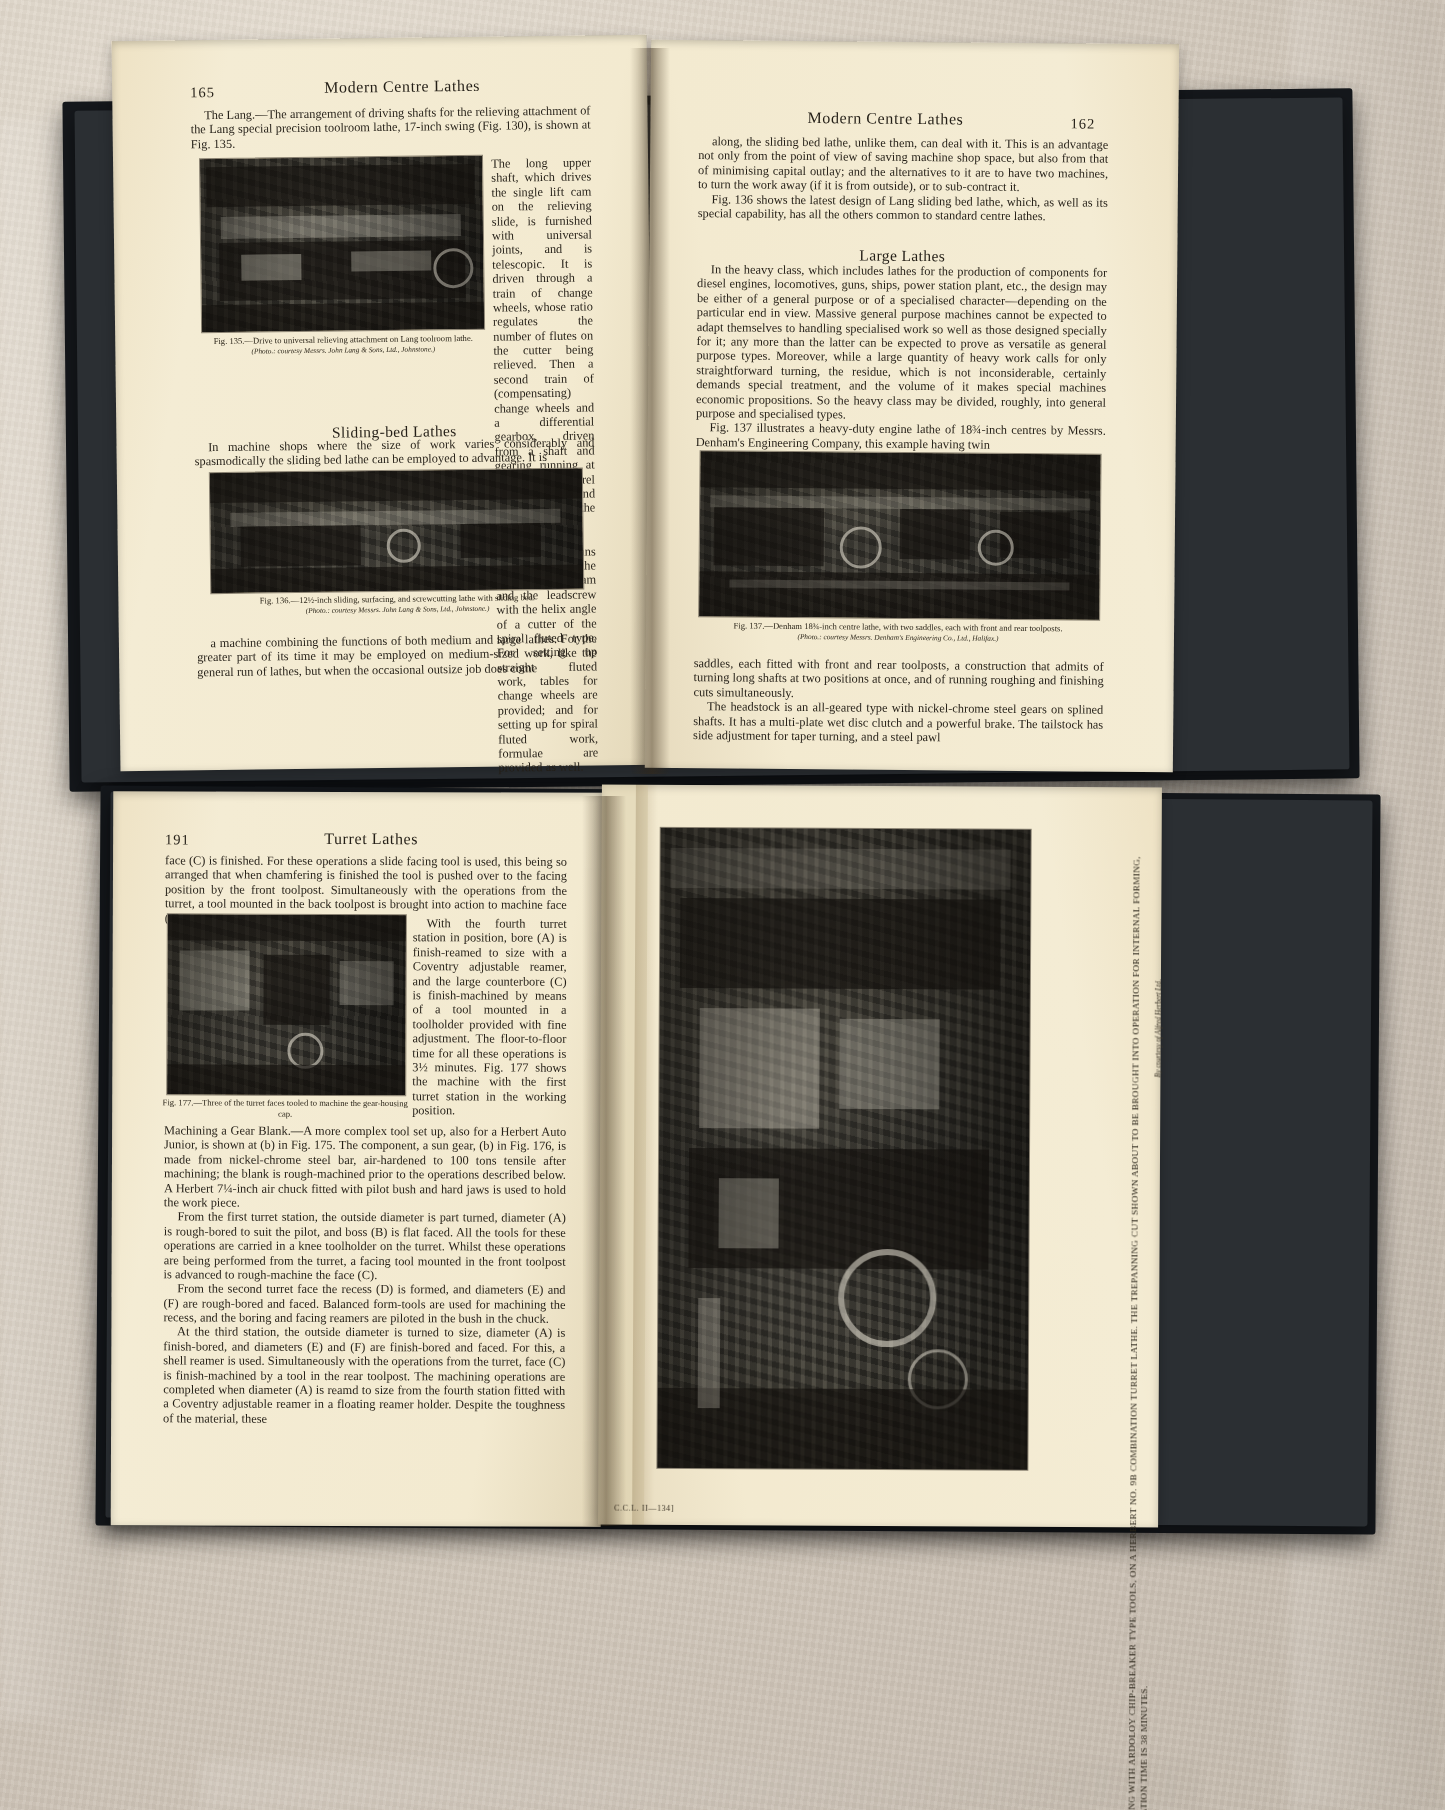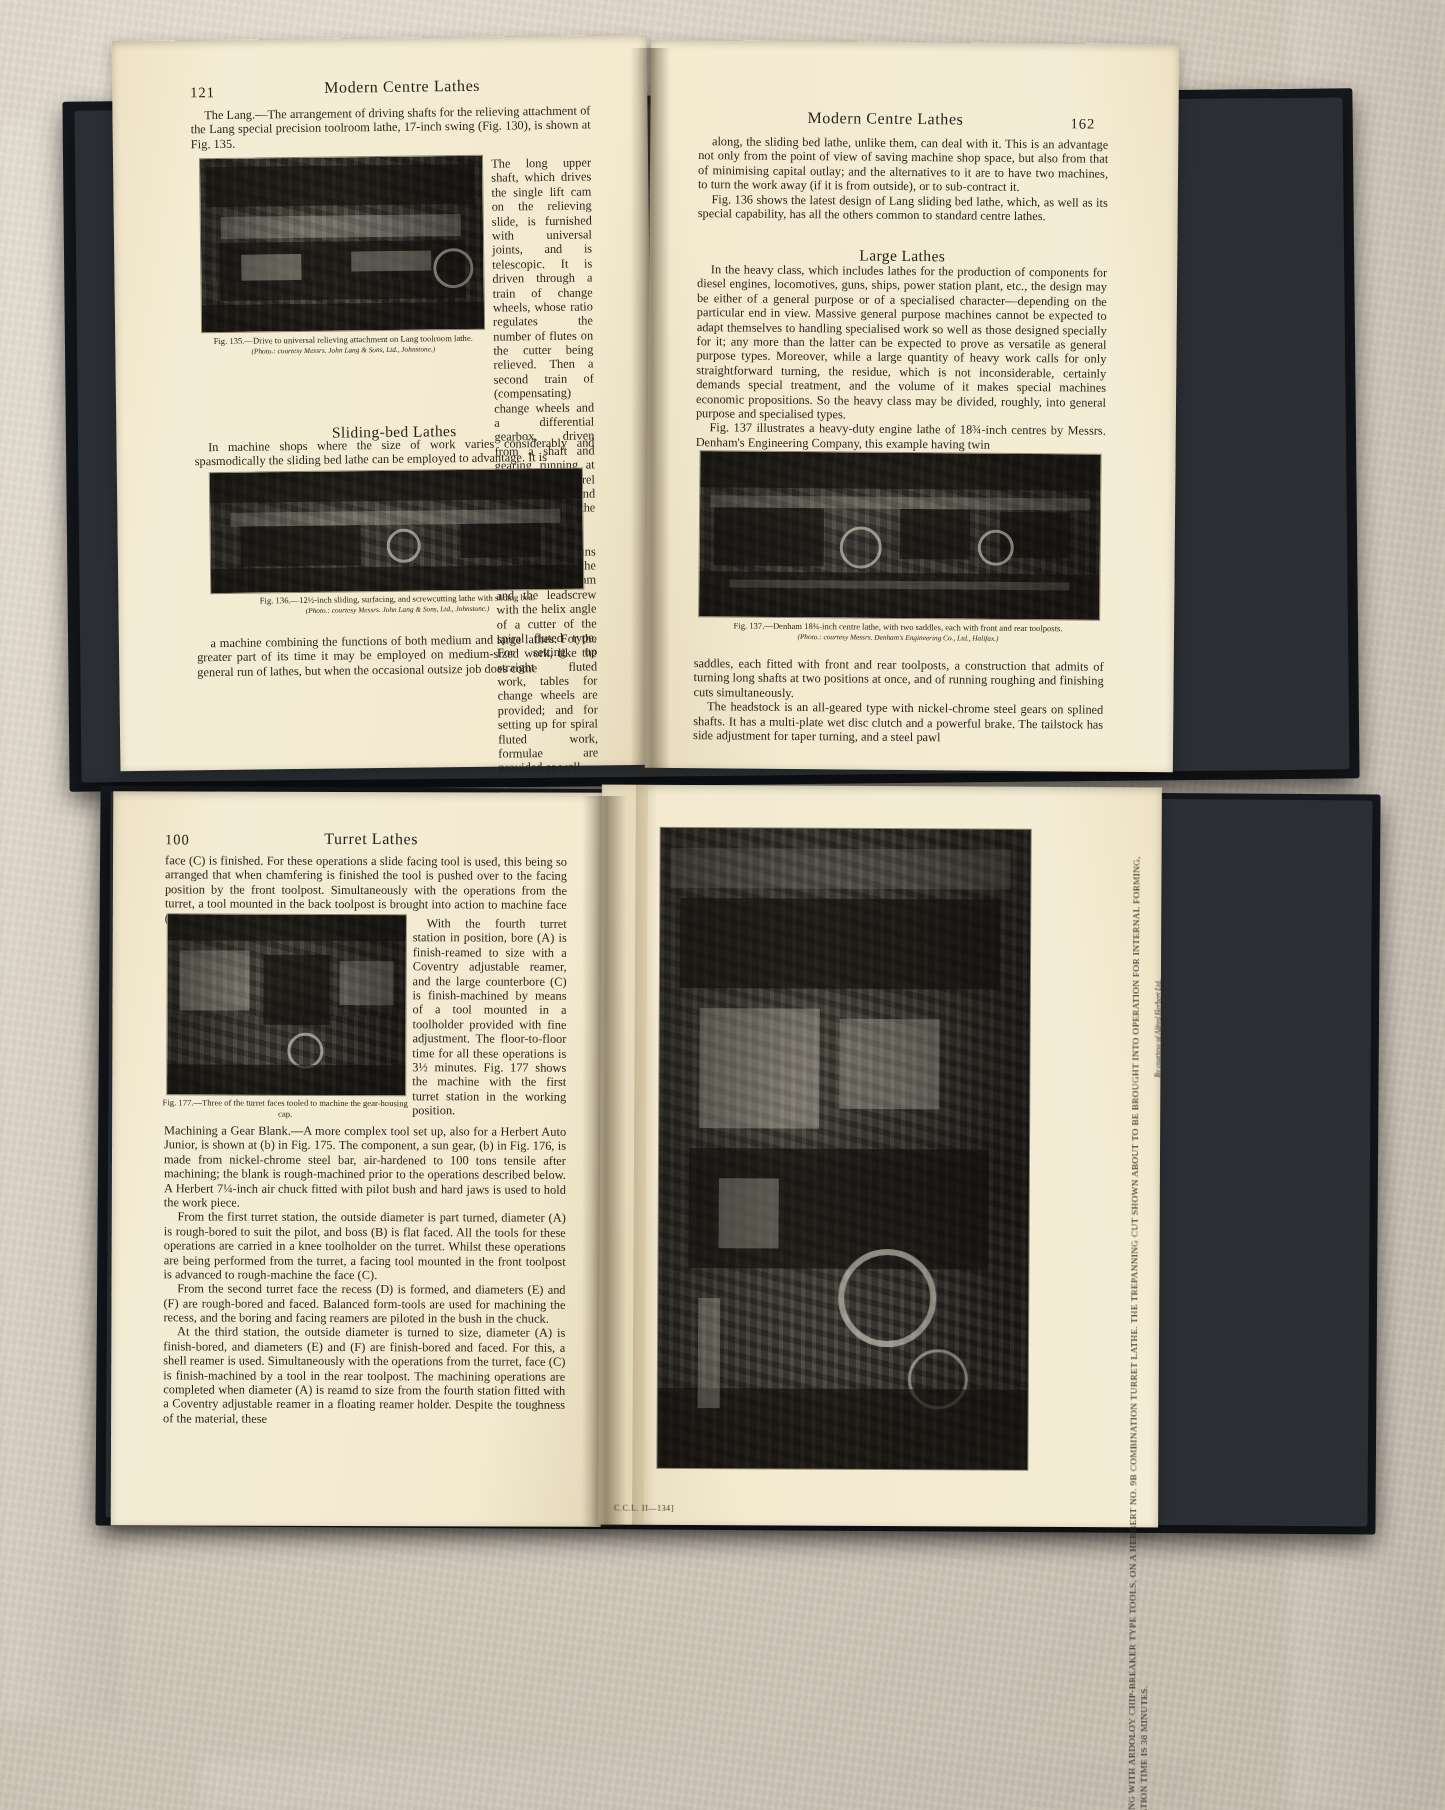--- a/index.html
+++ b/index.html
@@ -96,21 +96,21 @@
 <div class="wrinkle" style="left:0;top:120px;width:120px;height:1600px;opacity:.5"></div>
 <div class="wrinkle" style="left:1290px;top:0;width:150px;height:1810px;opacity:.45"></div>
 <div class="wrinkle" style="left:200px;top:1760px;width:1000px;height:50px;opacity:.35"></div>
 
 <div class="book">
   <div class="cover" style="left:66px;top:95px;width:1290px;height:690px;transform:rotate(-0.6deg)"></div>
   <div class="cover inner" style="left:78px;top:104px;width:1268px;height:672px;transform:rotate(-0.6deg)"></div>
 
   <div class="page left" style="left:116px;top:38px;width:535px;height:730px;transform:rotate(-0.7deg)">
     <div class="col" style="left:78px;top:44px;width:14px;">
-      <div class="folio">121</div>
+      <div class="folio">165</div>
     </div>
     <div class="col" style="left:110px;top:40px;width:360px;">
       <div class="runhead">Modern Centre Lathes</div>
     </div>
 
     <div class="col txt" style="left:78px;top:68px;width:400px;">
       <p>The Lang.—The arrangement of driving shafts for the relieving attachment of the Lang special precision toolroom lathe, 17-inch swing (Fig. 130), is shown at Fig. 135.</p>
     </div>
 
     <div class="photo" style="position:absolute;left:86px;top:118px;width:282px;height:173px;">
@@ -198,21 +198,21 @@
 
   <div class="gutter" style="left:630px;top:48px;width:40px;height:726px;"></div>
 </div>
 
 <div class="book">
   <div class="cover" style="left:98px;top:790px;width:1280px;height:740px;transform:rotate(0.4deg)"></div>
   <div class="cover inner" style="left:108px;top:796px;width:1262px;height:726px;transform:rotate(0.4deg)"></div>
 
   <div class="page left" style="left:112px;top:792px;width:490px;height:734px;transform:rotate(0.2deg)">
     <div class="col" style="left:52px;top:40px;width:40px;">
-      <div class="folio">100</div>
+      <div class="folio">191</div>
     </div>
     <div class="col" style="left:88px;top:38px;width:340px;">
       <div class="runhead">Turret Lathes</div>
     </div>
 
     <div class="col txt" style="left:52px;top:62px;width:402px;">
       <p style="text-indent:0">face (C) is finished. For these operations a slide facing tool is used, this being so arranged that when chamfering is finished the tool is pushed over to the facing position by the front toolpost. Simultaneously with the operations from the turret, a tool mounted in the back toolpost is brought into action to machine face (F).</p>
     </div>
 
     <div class="photo" style="position:absolute;left:54px;top:122px;width:238px;height:180px;">

